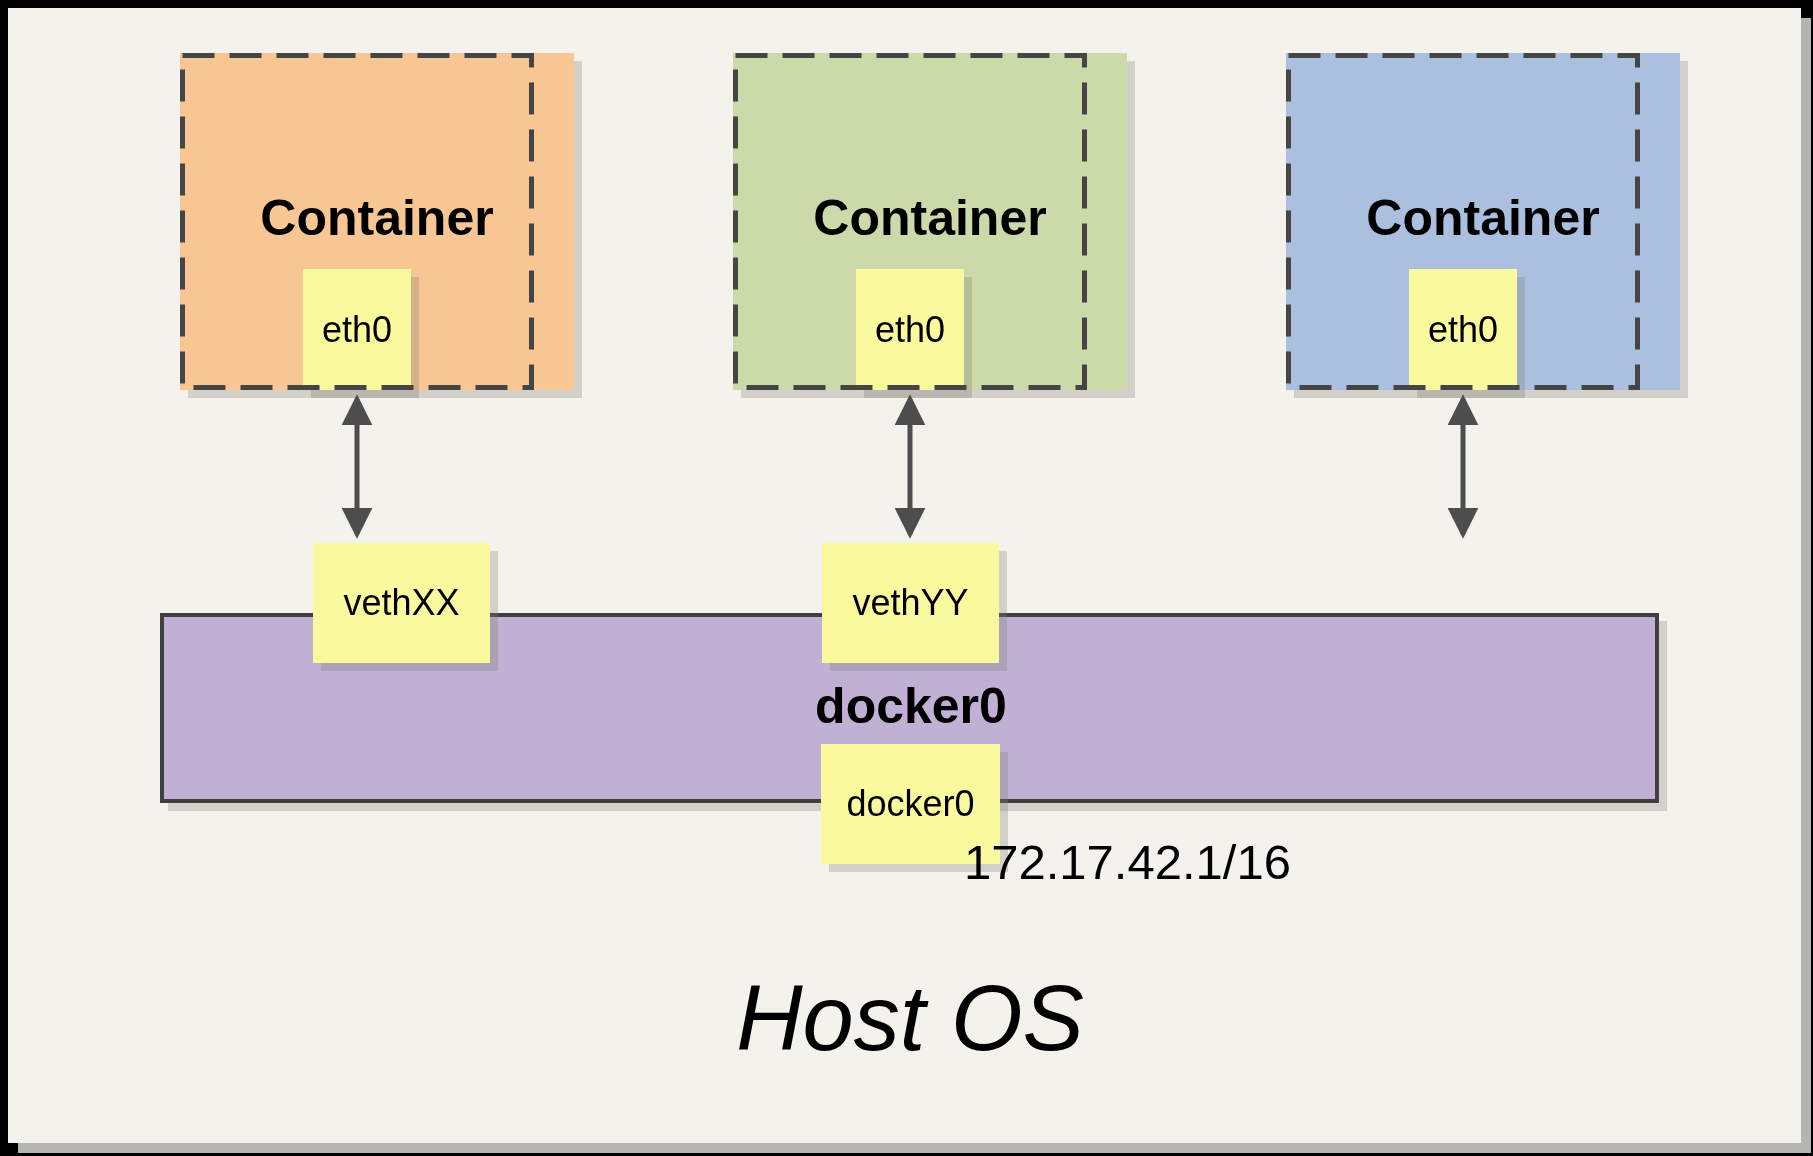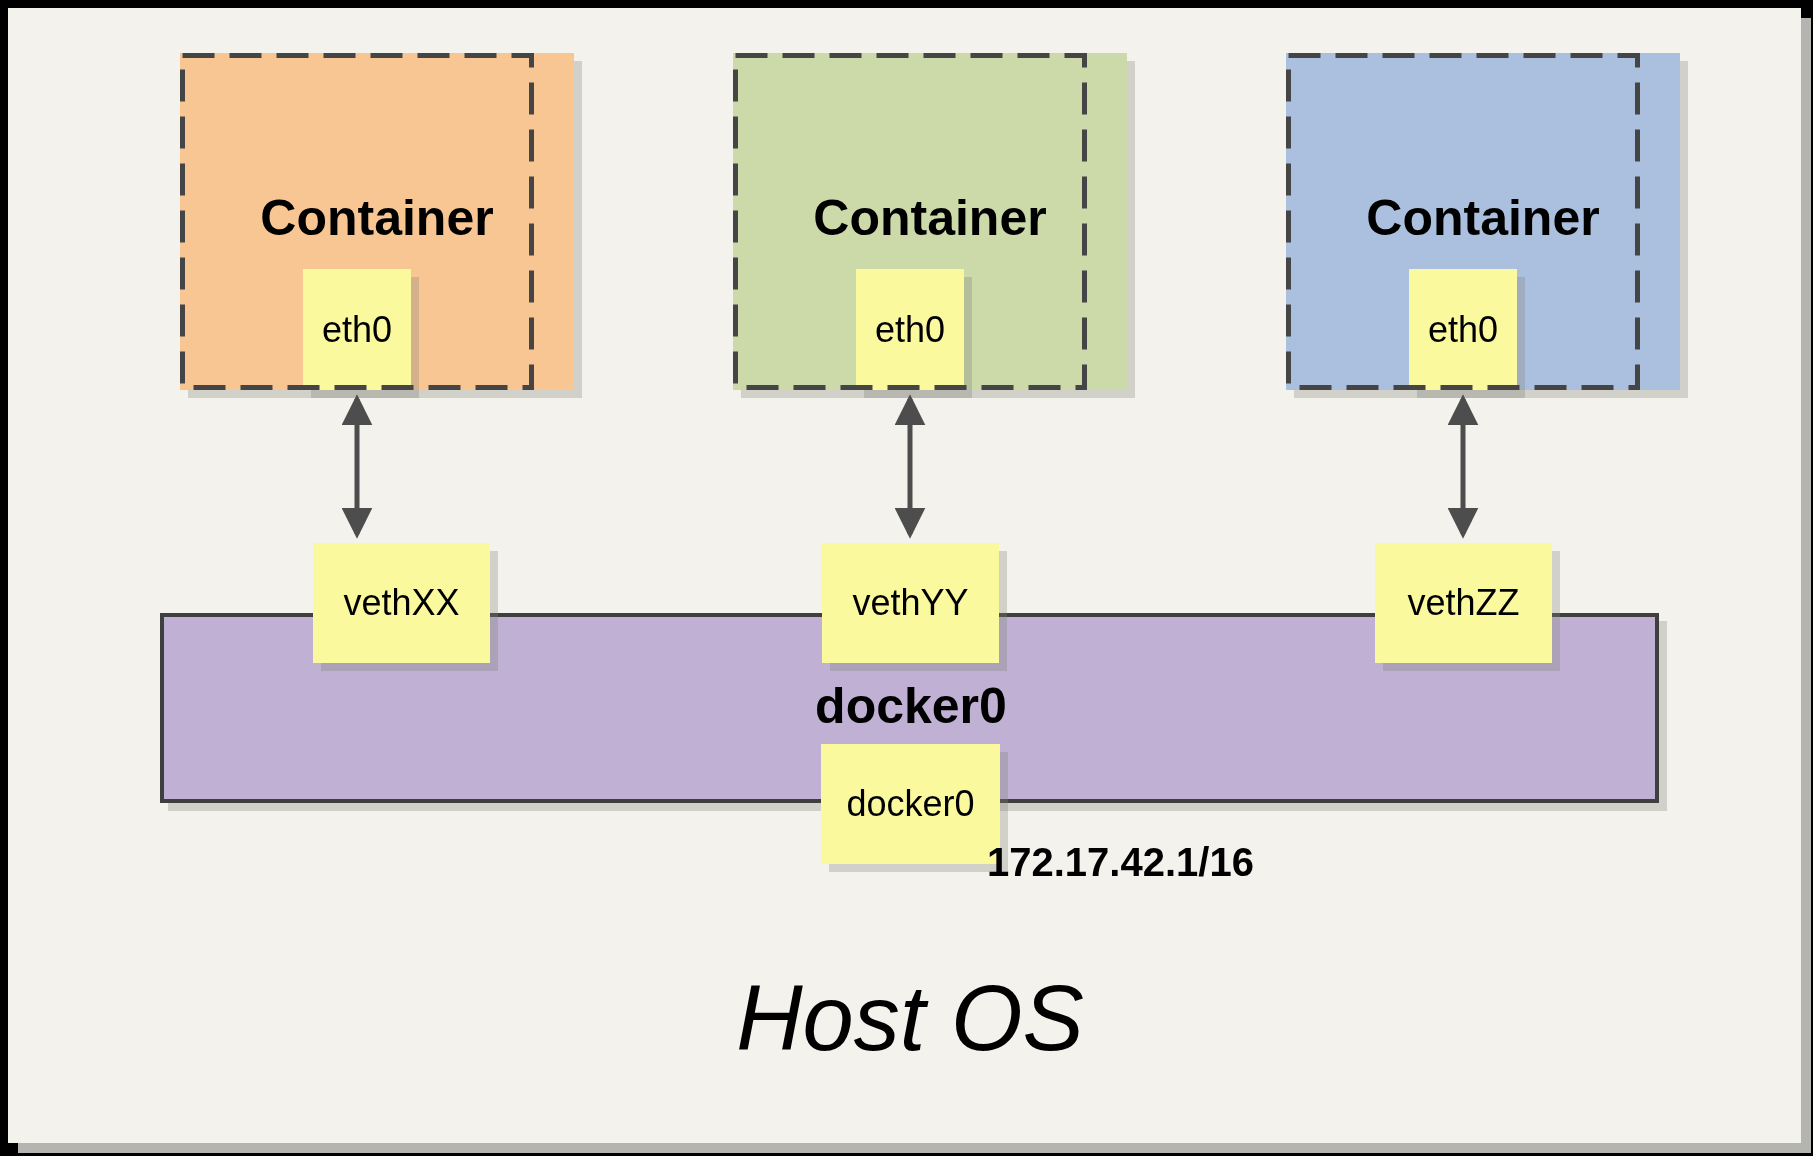--- a/index.html
+++ b/index.html
@@ -51,22 +51,22 @@
     background:#bfb0d4;border:4px solid #3f3f3f;box-sizing:border-box;
     box-shadow:8px 8px 0 rgba(130,128,120,0.30);
   }
   .bridge-title{
     position:absolute;left:711px;top:679px;width:400px;
     text-align:center;font-size:50px;font-weight:bold;line-height:55px;
   }
   .docker0-box{left:821px;top:744px;width:179px;height:120px;}
 
   .ip-label{
-    position:absolute;left:987px;top:840px;
-    font-size:40px;line-height:44px;font-weight:bold;
+    position:absolute;left:964px;top:840px;
+    font-size:49px;line-height:44px;
   }
   .host-label{
     position:absolute;left:510px;top:968px;width:800px;
     text-align:center;font-size:92px;line-height:100px;font-style:italic;
   }
 </style>
 </head>
 <body>
 
 <div class="panel"></div>
@@ -104,21 +104,20 @@
       <line x1="910" y1="399" x2="910" y2="534" marker-start="url(#ah)" marker-end="url(#ah)"></line>
       <line x1="1463" y1="399" x2="1463" y2="534" marker-start="url(#ah)" marker-end="url(#ah)"></line>
     </g>
   </svg>
 
   <div class="bridge-bar"></div>
   <div class="bridge-title">docker0</div>
 
   <div class="yellow-box veth-box veth-1">vethXX</div>
   <div class="yellow-box veth-box veth-2">vethYY</div>
-  <div class="yellow-box veth-box veth-3">vethZZ</div>
 
   <div class="yellow-box docker0-box">docker0</div>
 
   <div class="ip-label">172.17.42.1/16</div>
 
   <div class="host-label">Host OS</div>
 
 </div>
 
 </body></html>

